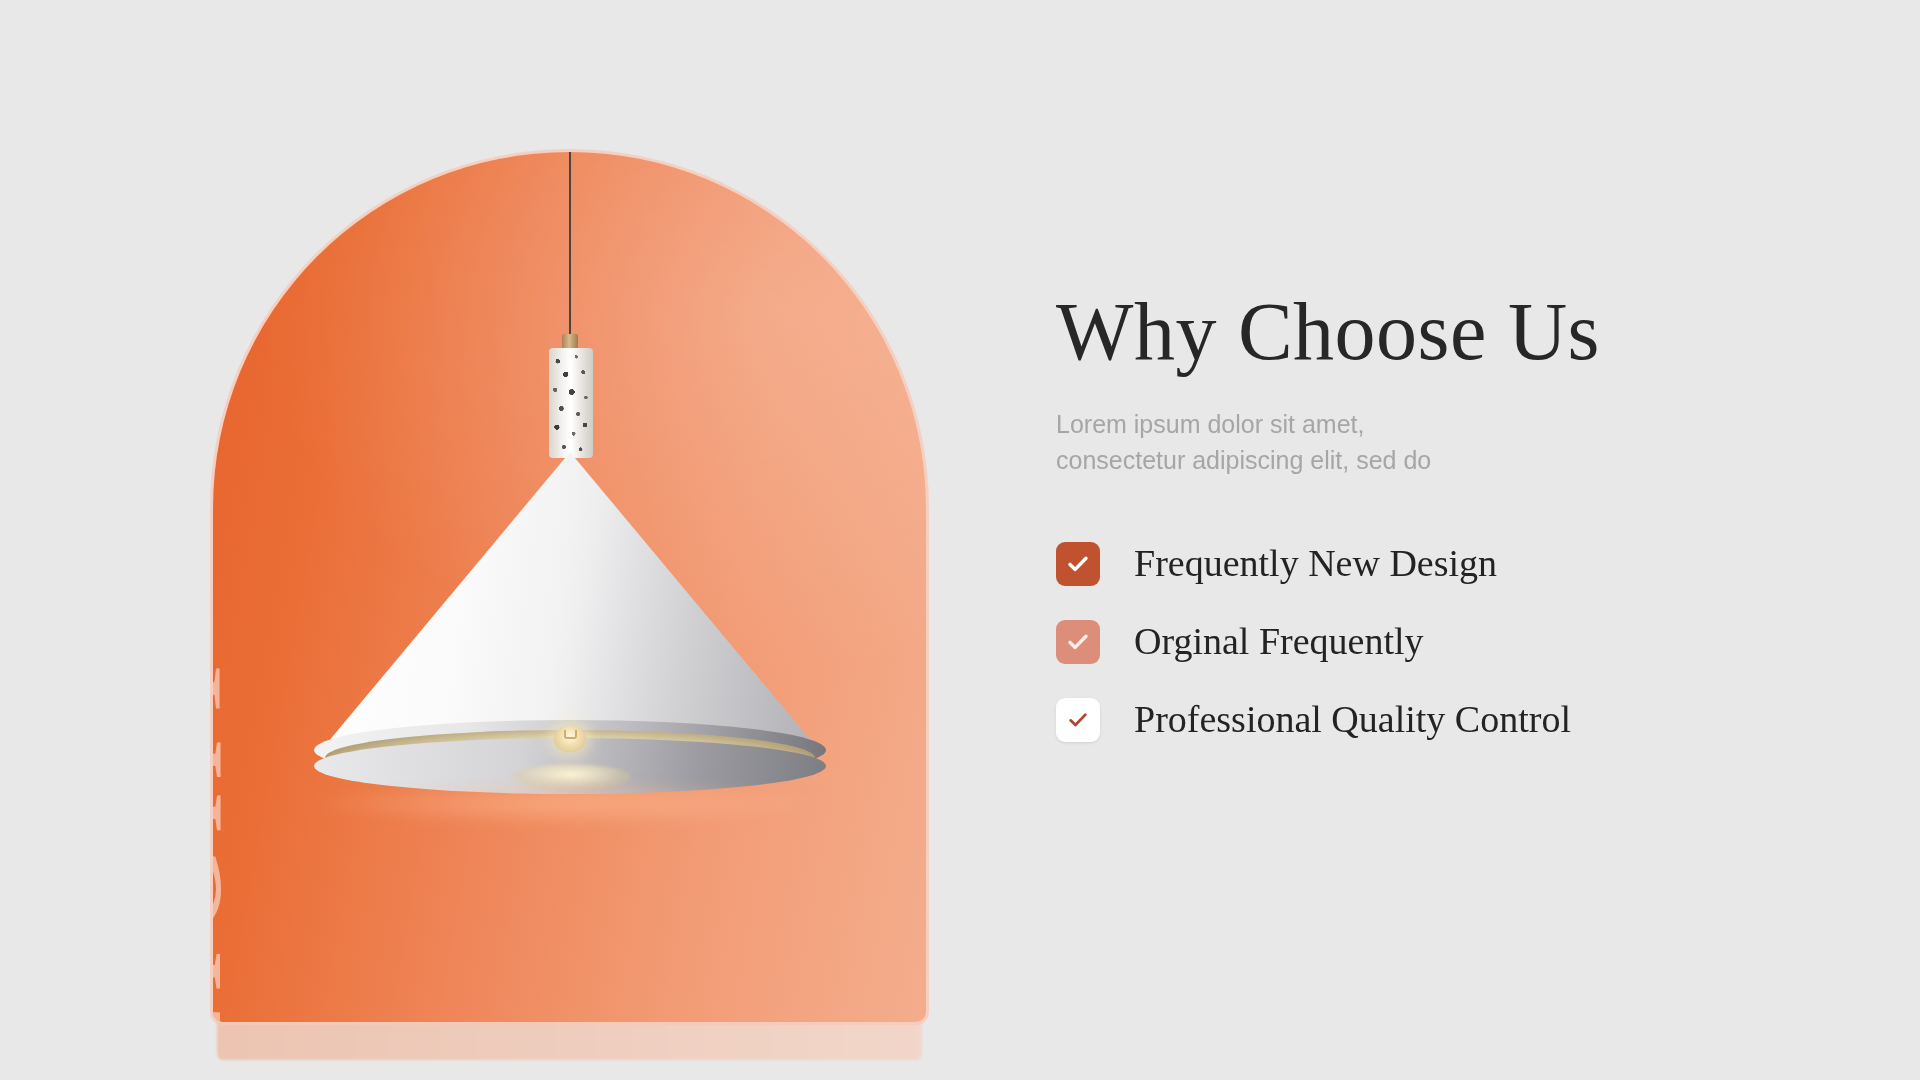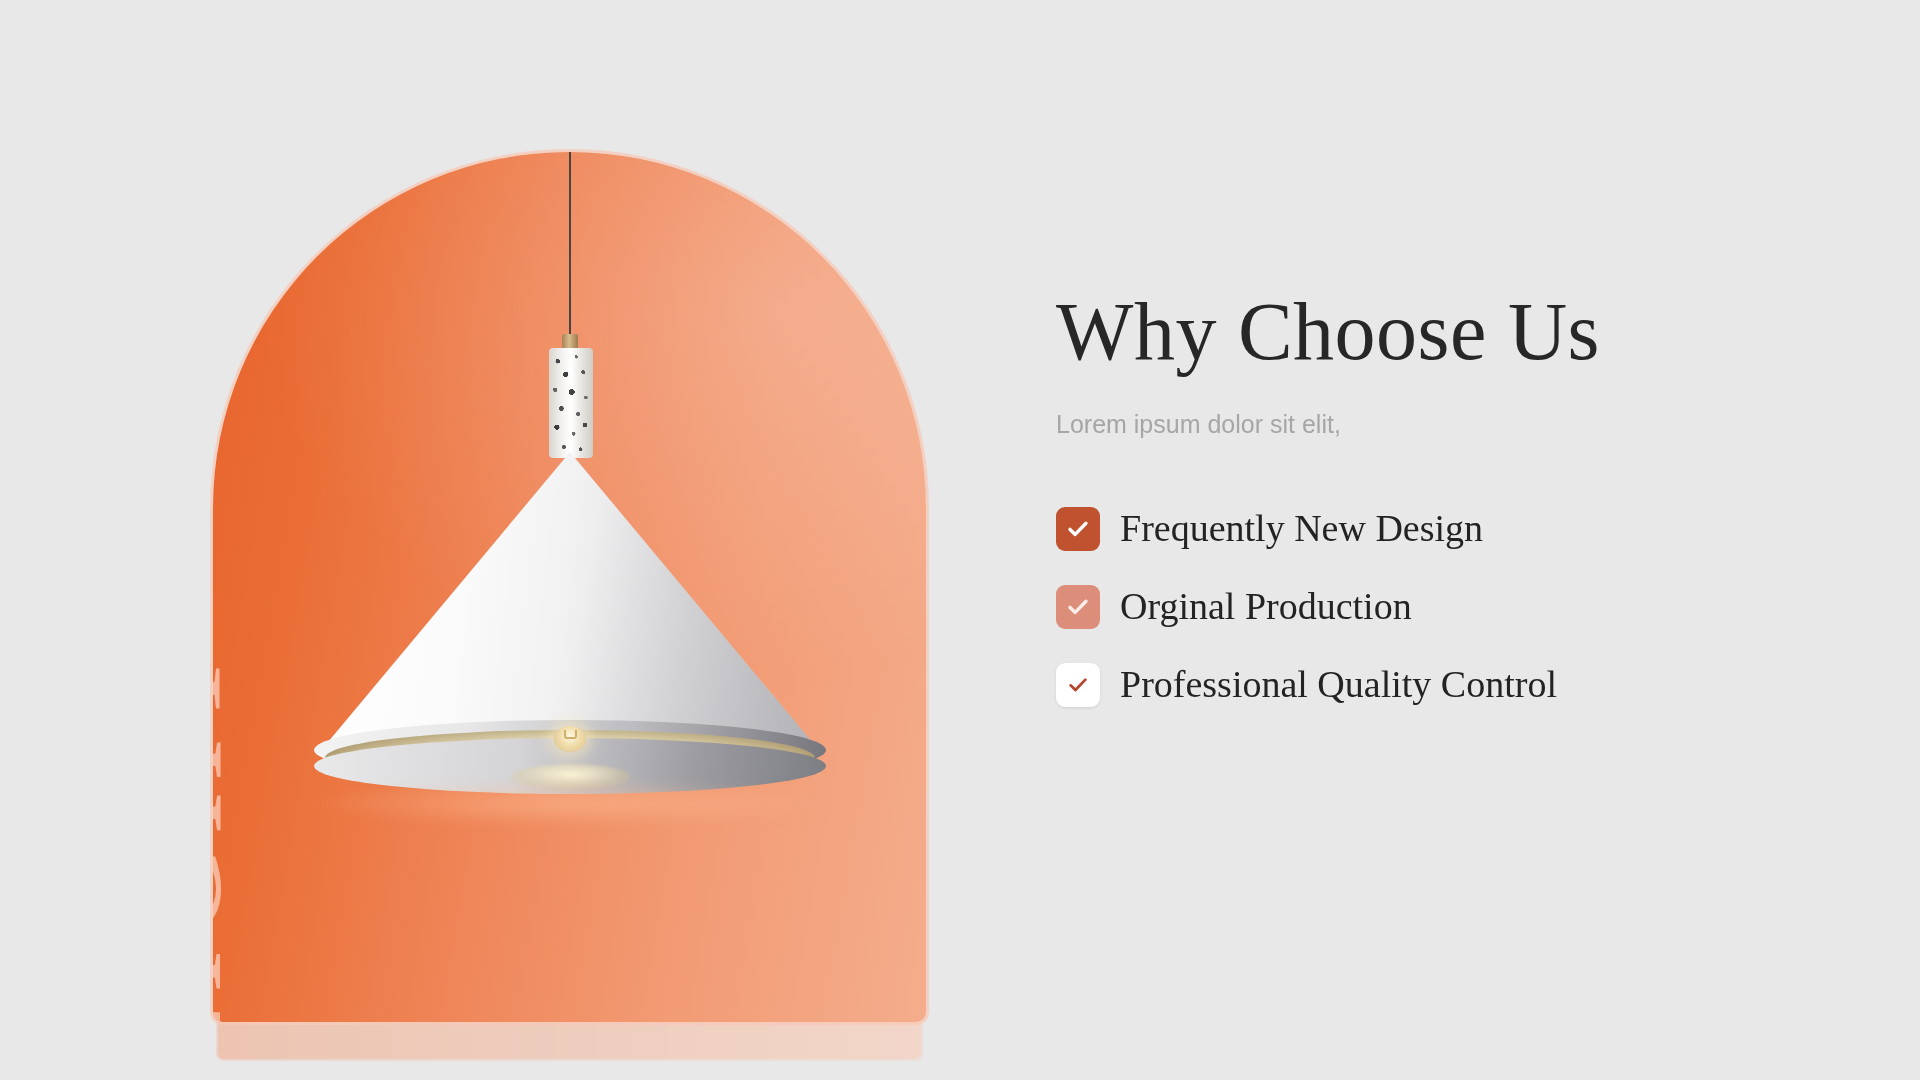--- a/index.html
+++ b/index.html
@@ -204,21 +204,21 @@
     font-weight:400;
     margin-bottom:64px;
   }
   .subtitle span { display:block; }
 
   .feature-list { list-style:none; }
 
   .feature {
     display:flex;
     align-items:center;
-    gap:20px;
+    gap:34px;
     margin-bottom:34px;
   }
   .feature:nth-child(3) { margin-bottom:48px; }
   .feature:nth-child(4) { margin-bottom:0;text-decoration:underline; }
 
   .checkbox {
     flex:0 0 auto;
     width:44px; height:44px;
     border-radius:9px;
     display:flex;
@@ -264,41 +264,42 @@
         <div class="filament"></div>
       </div>
     </div>
   </div>
 
   <div class="content">
 
     <h1 class="title">Why Choose Us</h1>
 
     <p class="subtitle">
-      <span>Lorem ipsum dolor sit elit,</span>
+      <span>Lorem ipsum dolor sit amet,</span>
+      <span>consectetur adipiscing elit, sed do</span>
     </p>
 
     <ul class="feature-list">
 
       <li class="feature">
         <span class="checkbox" style="background: rgb(192, 82, 47);">
           <svg width="26" height="26" viewBox="0 0 26 26">
             <path d="M5 13.4 L10.2 18.4 L21 7.2" fill="none" stroke-width="3.4" stroke-linecap="round" stroke-linejoin="round" stroke="#ffffff"></path>
           </svg>
         </span>
         <span class="feature-label">Frequently New Design</span>
       </li>
 
       <li class="feature">
         <span class="checkbox" style="background: rgb(221, 142, 123);">
           <svg width="26" height="26" viewBox="0 0 26 26">
             <path d="M5 13.4 L10.2 18.4 L21 7.2" fill="none" stroke-width="3.4" stroke-linecap="round" stroke-linejoin="round" stroke="#fdeee8"></path>
           </svg>
         </span>
-        <span class="feature-label">Orginal Production</span>
+        <span class="feature-label">Orginal Frequently</span>
       </li>
 
 
       <li class="feature">
         <span class="checkbox" style="background: rgb(255, 255, 255); box-shadow: rgba(0, 0, 0, 0.1) 0px 1px 3px;">
           <svg width="24" height="24" viewBox="0 0 26 26">
             <path d="M5 13.4 L10.2 18.4 L21 7.2" fill="none" stroke-width="3" stroke-linecap="round" stroke-linejoin="round" stroke="#b3462c"></path>
           </svg>
         </span>
         <span class="feature-label">Professional Quality Control</span>

